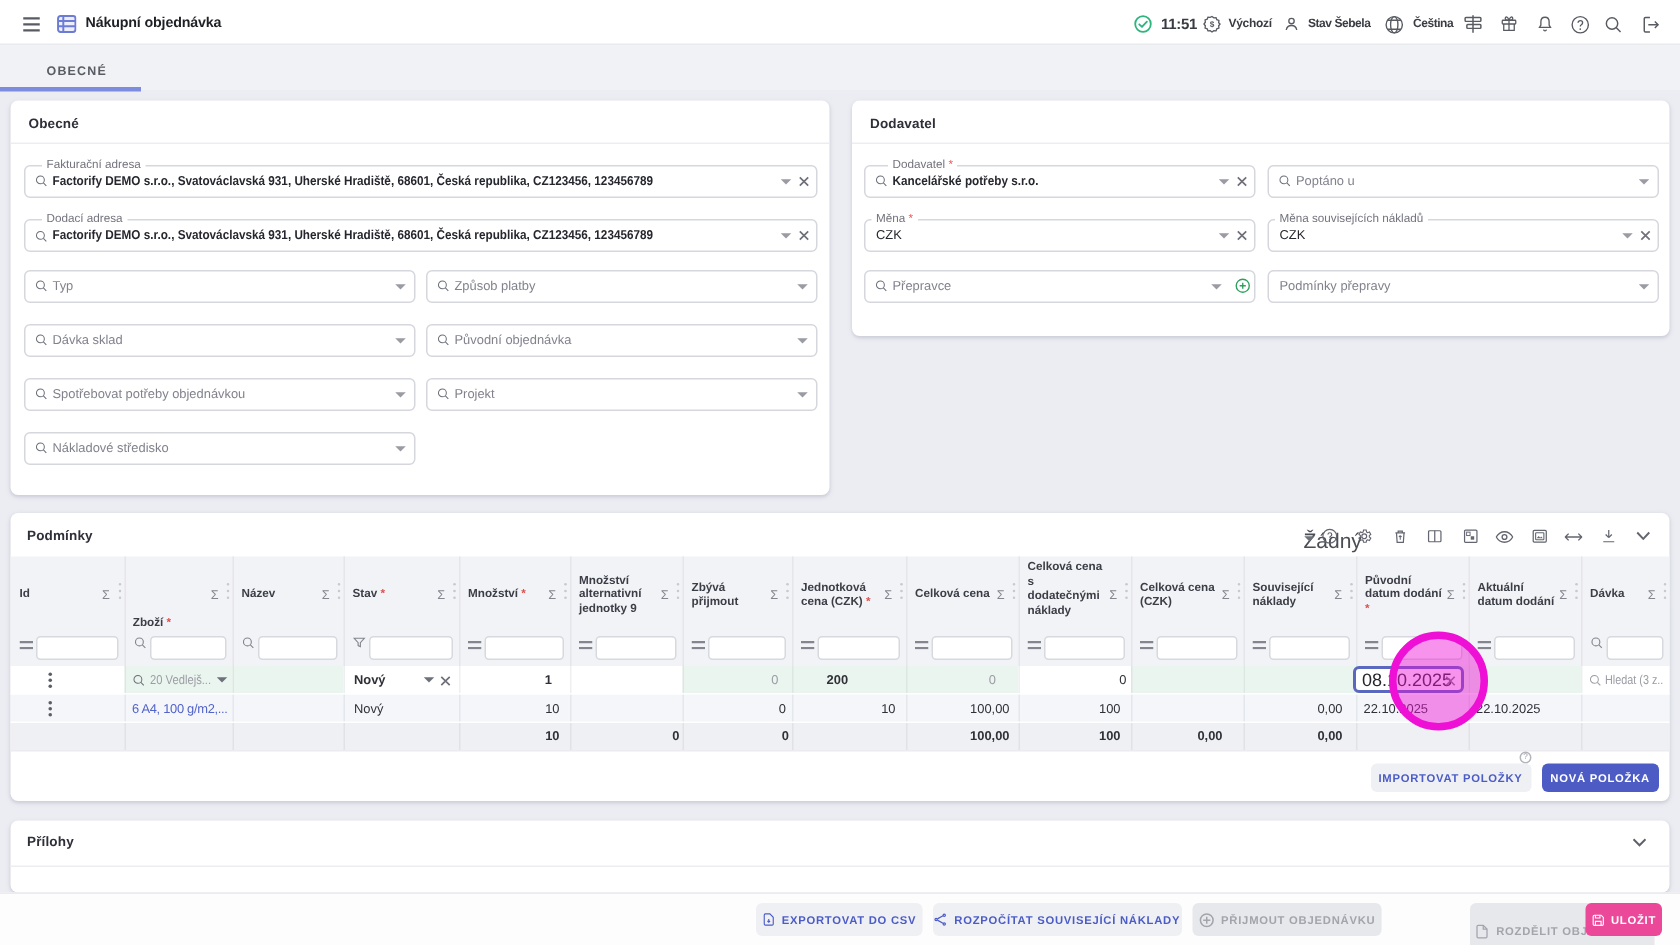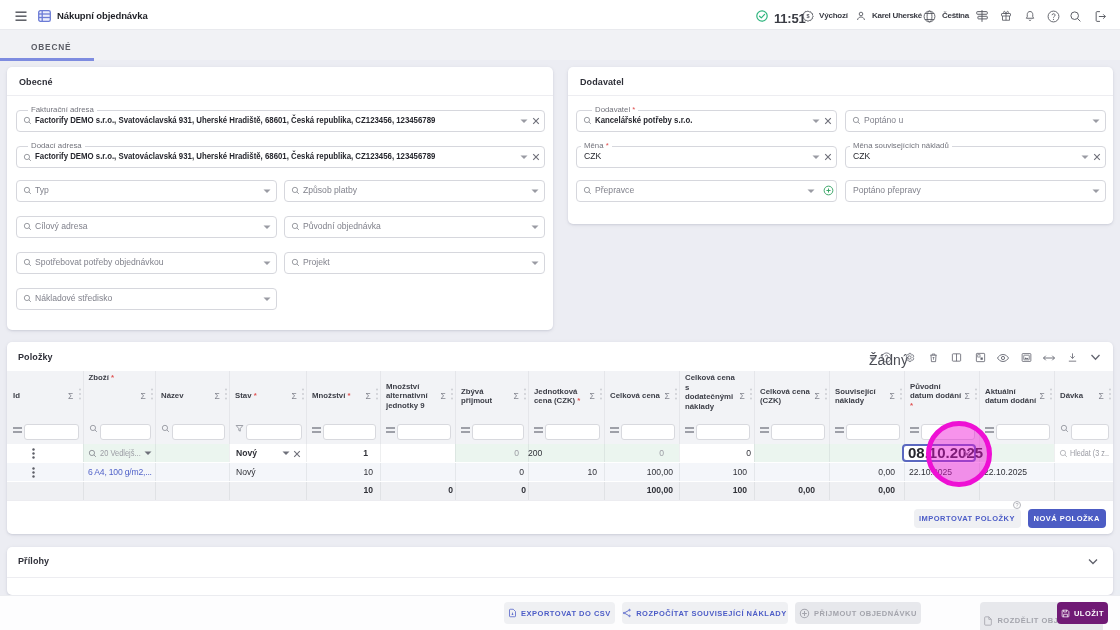--- a/index.html
+++ b/index.html
@@ -35,31 +35,31 @@
     <rect x="0.7" y="0.7" width="11.6" height="10.6" rx="1.6" fill="#eceefc" stroke="#6c7cd6" stroke-width="1.3"></rect>
     <line x1="1" y1="4" x2="12" y2="4" stroke="#6c7cd6" stroke-width="1.3"></line>
     <line x1="1" y1="7.5" x2="12" y2="7.5" stroke="#6c7cd6" stroke-width="1.3"></line>
     <line x1="4.2" y1="1" x2="4.2" y2="11" stroke="#6c7cd6" stroke-width="1.3"></line>
   </svg>
 <div class="a" style="left:57px;top:10px;font-size:9.5px;font-weight:bold;color:#1f2026;letter-spacing:-0.1px">Nákupní objednávka</div>
 <svg class="a" style="left:756px;top:10px" width="12" height="12" viewBox="0 0 12 12">
     <circle cx="6" cy="6" r="5.2" fill="none" stroke="#2eb57e" stroke-width="1.2"></circle>
     <polyline points="3.5,6.2 5.3,7.9 8.6,4.4" fill="none" stroke="#2eb57e" stroke-width="1.2" stroke-linecap="round" stroke-linejoin="round"></polyline>
   </svg>
-<div class="a" style="left:774px;top:11px;font-size:13px;font-weight:bold;color:#3a3c44;letter-spacing:-0.2px">11:51</div>
+<div class="a" style="left:774px;top:11px;font-size:10px;font-weight:bold;color:#3a3c44;letter-spacing:-0.2px">11:51</div>
 <svg class="a" style="left:802px;top:10px" width="12" height="12" viewBox="0 0 24 24">
     <path d="M12 2l2.4 1.8 3-.3 1 2.8 2.8 1-.3 3L22.7 12l-1.8 2.4.3 3-2.8 1-1 2.8-3-.3L12 22.7l-2.4-1.8-3 .3-1-2.8-2.8-1 .3-3L1.3 12l1.8-2.4-.3-3 2.8-1 1-2.8 3 .3z" fill="none" stroke="#595b63" stroke-width="1.8"></path>
     <text x="12" y="16" text-anchor="middle" font-size="11" font-weight="bold" fill="#595b63" font-family="Liberation Sans">$</text>
   </svg>
 <div class="a" style="left:819px;top:11px;font-size:8px;font-weight:bold;color:#3a3c44;letter-spacing:-0.2px">Výchozí</div>
 <svg class="a" style="left:855px;top:10px" width="12" height="12" viewBox="0 0 24 24">
     <circle cx="12" cy="8" r="3.6" fill="none" stroke="#595b63" stroke-width="1.8"></circle>
     <path d="M5 20c.7-4 3.6-6 7-6s6.3 2 7 6" fill="none" stroke="#595b63" stroke-width="1.8"></path>
   </svg>
-<div class="a" style="left:872px;top:11px;font-size:8px;font-weight:bold;color:#3a3c44;letter-spacing:-0.3px">Karel Uherské</div>
+<div class="a" style="left:872px;top:11px;font-size:8px;font-weight:bold;color:#3a3c44;letter-spacing:-0.3px">Stav Šebela</div>
 <svg class="a" style="left:923px;top:10px" width="13" height="13" viewBox="0 0 24 24">
     <circle cx="12" cy="12" r="10" fill="none" stroke="#595b63" stroke-width="1.7"></circle>
     <ellipse cx="12" cy="12" rx="4.5" ry="10" fill="none" stroke="#595b63" stroke-width="1.7"></ellipse>
     <path d="M3.5 6.5h17M3.5 17.5h17" stroke="#595b63" stroke-width="1.7" fill="none"></path>
   </svg>
 <div class="a" style="left:942px;top:11px;font-size:8px;font-weight:bold;color:#3a3c44;letter-spacing:-0.3px">Čeština</div>
 <svg class="a" style="left:975px;top:9px" width="14" height="14" viewBox="0 0 24 24">
     <g fill="none" stroke="#595b63" stroke-width="1.7">
       <line x1="12" y1="2" x2="12" y2="22"></line>
       <rect x="3" y="4.5" width="18" height="4.5" rx="1"></rect>
@@ -141,21 +141,21 @@
   </svg>
 <div class="a ph" style="left:303px;top:179.5px;line-height:21px">Způsob platby</div>
 <svg class="a" style="left:530.5px;top:188.5px" width="8" height="5" viewBox="0 0 8 5">
     <path d="M0.5 0.5L4 4L7.5 0.5z" fill="#9a9ba3"></path>
   </svg>
 <div class="a inp" style="left:16px;top:215.5px;width:260.5px;height:22px"></div>
 <svg class="a" style="left:23px;top:222.0px" width="9" height="9" viewBox="0 0 24 24">
     <circle cx="10.5" cy="10.5" r="7" fill="none" stroke="#6c6e78" stroke-width="1.8"></circle>
     <line x1="15.8" y1="15.8" x2="21" y2="21" stroke="#6c6e78" stroke-width="1.8"></line>
   </svg>
-<div class="a ph" style="left:35px;top:215.5px;line-height:21px">Cílový adresa</div>
+<div class="a ph" style="left:35px;top:215.5px;line-height:21px">Dávka sklad</div>
 <svg class="a" style="left:262.5px;top:224.5px" width="8" height="5" viewBox="0 0 8 5">
     <path d="M0.5 0.5L4 4L7.5 0.5z" fill="#9a9ba3"></path>
   </svg>
 <div class="a inp" style="left:284px;top:215.5px;width:260.5px;height:22px"></div>
 <svg class="a" style="left:291px;top:222.0px" width="9" height="9" viewBox="0 0 24 24">
     <circle cx="10.5" cy="10.5" r="7" fill="none" stroke="#6c6e78" stroke-width="1.8"></circle>
     <line x1="15.8" y1="15.8" x2="21" y2="21" stroke="#6c6e78" stroke-width="1.8"></line>
   </svg>
 <div class="a ph" style="left:303px;top:215.5px;line-height:21px">Původní objednávka</div>
 <svg class="a" style="left:530.5px;top:224.5px" width="8" height="5" viewBox="0 0 8 5">
@@ -238,26 +238,26 @@
   </svg>
 <div class="a ph" style="left:595px;top:179.5px;line-height:21px">Přepravce</div>
 <svg class="a" style="left:807px;top:188.5px" width="8" height="5" viewBox="0 0 8 5">
     <path d="M0.5 0.5L4 4L7.5 0.5z" fill="#9a9ba3"></path>
   </svg>
 <svg class="a" style="left:822.5px;top:185.0px" width="11" height="11" viewBox="0 0 24 24">
     <circle cx="12" cy="12" r="9.5" fill="none" stroke="#2ea05e" stroke-width="2"></circle>
     <path d="M12 7.5v9M7.5 12h9" stroke="#2ea05e" stroke-width="2"></path>
   </svg>
 <div class="a inp" style="left:845px;top:179.5px;width:260.5px;height:22px"></div>
-<div class="a ph" style="left:853px;top:179.5px;line-height:21px">Poptáno přepravy</div>
+<div class="a ph" style="left:853px;top:179.5px;line-height:21px">Podmínky přepravy</div>
 <svg class="a" style="left:1091.5px;top:188.5px" width="8" height="5" viewBox="0 0 8 5">
     <path d="M0.5 0.5L4 4L7.5 0.5z" fill="#9a9ba3"></path>
   </svg>
 <div class="a panel" style="left:7px;top:342px;width:1106px;height:192px"></div>
-<div class="a ptitle" style="left:18px;top:352px">Položky</div>
+<div class="a ptitle" style="left:18px;top:352px">Podmínky</div>
 <div class="a" style="left:869px;top:352px;font-size:14px;color:#4b4d55">Žádný</div>
 <svg class="a" style="left:868.5px;top:356.5px" width="8" height="5" viewBox="0 0 8 5">
     <path d="M0.5 0.5L4 4L7.5 0.5z" fill="#6e707a"></path>
   </svg>
 <svg class="a" style="left:881px;top:352px" width="11" height="11" viewBox="0 0 24 24">
     <circle cx="12" cy="12" r="10" fill="none" stroke="#636570" stroke-width="1.8"></circle>
     <path d="M9.3 9.5c.2-1.6 1.3-2.6 2.8-2.6 1.6 0 2.8 1.1 2.8 2.6 0 1.2-.7 1.9-1.6 2.5-.8.5-1.2 1-1.2 1.9v.4" fill="none" stroke="#636570" stroke-width="1.8"></path>
     <circle cx="12" cy="17.3" r="1.2" fill="#636570"></circle>
   </svg>
 <svg class="a" style="left:904px;top:352px" width="11" height="11" viewBox="0 0 24 24">
@@ -294,21 +294,21 @@
     <path d="M4 20h16" stroke="#636570" stroke-width="1.8"></path>
   </svg>
 <svg class="a" style="left:1090px;top:354px" width="11" height="7" viewBox="0 0 11 7">
     <polyline points="1.5,1 5.5,5.2 9.5,1" fill="none" stroke="#636570" stroke-width="1.3"></polyline>
   </svg>
 <div class="a" style="left:7px;top:371px;width:1106px;height:73px;background:#f2f3f6"></div>
 <div class="a" style="left:13px;top:373px;width:53.5px;height:46px;display:flex;align-items:center">
     <span class="th">Id</span>
   </div>
 <div class="a" style="left:68.0px;top:373px;height:46px;display:flex;align-items:center;font-size:8.5px;color:#83858f">Σ</div>
-<div class="a" style="left:88.5px;top:373px;width:50.5px;height:46px;display:flex;align-items:flex-start">
+<div class="a" style="left:88.5px;top:373px;width:50.5px;height:46px;display:flex;align-items:flex-end">
     <span class="th">Zboží <span class="red">*</span></span>
   </div>
 <div class="a" style="left:140.5px;top:373px;height:46px;display:flex;align-items:center;font-size:8.5px;color:#83858f">Σ</div>
 <div class="a" style="left:161px;top:373px;width:52px;height:46px;display:flex;align-items:center">
     <span class="th">Název</span>
   </div>
 <div class="a" style="left:214.5px;top:373px;height:46px;display:flex;align-items:center;font-size:8.5px;color:#83858f">Σ</div>
 <div class="a" style="left:235px;top:373px;width:55px;height:46px;display:flex;align-items:center">
     <span class="th">Stav <span class="red">*</span></span>
   </div>
@@ -558,21 +558,21 @@
   </svg>
 <div class="a cell" style="left:236px;top:444px;line-height:18.5px;font-weight:bold">Nový</div>
 <svg class="a" style="left:282px;top:451px" width="8" height="5" viewBox="0 0 8 5">
     <path d="M0.5 0.5L4 4L7.5 0.5z" fill="#6e707a"></path>
   </svg>
 <svg class="a" style="left:293px;top:449.5px" width="8" height="8" viewBox="0 0 10 10">
     <path d="M1.5 1.5L8.5 8.5M8.5 1.5L1.5 8.5" stroke="#6f707a" stroke-width="1.4"></path>
   </svg>
 <div class="a cell" style="left:306px;top:444px;width:62px;line-height:18.5px;text-align:right;font-weight:bold">1</div>
 <div class="a cell gray" style="left:455px;top:444px;width:64px;line-height:18.5px;text-align:right">0</div>
-<div class="a cell" style="left:528px;top:444px;width:60.5px;line-height:18.5px;text-align:left;font-weight:normal">200</div>
+<div class="a cell" style="left:528px;top:444px;width:60.5px;line-height:18.5px;text-align:center;font-weight:bold">200</div>
 <div class="a cell gray" style="left:604px;top:444px;width:60px;line-height:18.5px;text-align:right">0</div>
 <div class="a cell" style="left:679px;top:444px;width:72px;line-height:18.5px;text-align:right">0</div>
 <svg class="a" style="left:1059px;top:449px" width="9" height="9" viewBox="0 0 24 24">
     <circle cx="10.5" cy="10.5" r="7" fill="none" stroke="#9b9ca4" stroke-width="1.8"></circle>
     <line x1="15.8" y1="15.8" x2="21" y2="21" stroke="#9b9ca4" stroke-width="1.8"></line>
   </svg>
 <div class="a cell gray" style="left:1070px;top:444px;line-height:18.5px;transform:scaleX(0.84);transform-origin:0 50%">Hledat (3 z..</div>
 <svg class="a" style="left:32px;top:466.5px" width="3" height="11" viewBox="0 0 3 11">
     <circle cx="1.5" cy="1.5" r="1.2" fill="#5c5e66"></circle>
     <circle cx="1.5" cy="5.5" r="1.2" fill="#5c5e66"></circle>
@@ -592,21 +592,21 @@
 <div class="a cell" style="left:380px;top:481px;width:73px;line-height:18.5px;text-align:right;font-weight:bold">0</div>
 <div class="a cell" style="left:455px;top:481px;width:71px;line-height:18.5px;text-align:right;font-weight:bold">0</div>
 <div class="a cell" style="left:604px;top:481px;width:69px;line-height:18.5px;text-align:right;font-weight:bold">100,00</div>
 <div class="a cell" style="left:679px;top:481px;width:68px;line-height:18.5px;text-align:right;font-weight:bold">100</div>
 <div class="a cell" style="left:754px;top:481px;width:61px;line-height:18.5px;text-align:right;font-weight:bold">0,00</div>
 <div class="a cell" style="left:829px;top:481px;width:66px;line-height:18.5px;text-align:right;font-weight:bold">0,00</div>
 <div class="a" style="left:1013px;top:501px;width:8px;height:8px;border:1px solid #b4b5bc;border-radius:50%;color:#9b9ca4;font-size:5.5px;text-align:center;line-height:6.5px;background:#fff">?</div>
 <div class="a btn btn-light ind" style="left:913.5px;top:508.5px;width:107px;height:19px">IMPORTOVAT POLOŽKY</div>
 <div class="a btn" style="left:1027.5px;top:508.5px;width:78.5px;height:19px;background:#4c5cc4;color:#fff">NOVÁ POLOŽKA</div>
 <div class="a" style="left:902px;top:444px;width:74px;height:17.5px;border:2px solid #5b68c0;border-radius:4px;background:#fff"></div>
-<div class="a" style="left:908px;top:445px;font-size:15px;font-weight:bold;color:#26262e;line-height:16px">08.10.2025</div>
+<div class="a" style="left:908px;top:445px;font-size:12px;font-weight:normal;color:#26262e;line-height:16px">08.10.2025</div>
 <svg class="a" style="left:963px;top:449.5px" width="8" height="8" viewBox="0 0 10 10">
     <path d="M1.5 1.5L8.5 8.5M8.5 1.5L1.5 8.5" stroke="#7a7b85" stroke-width="1.3"></path>
   </svg>
 <div class="a" style="left:925.5px;top:420.5px;width:66px;height:66px;border:5px solid #ee10d4;background:rgba(238,16,212,0.45);border-radius:50%"></div>
 <div class="a panel" style="left:7px;top:547px;width:1106px;height:48px"></div>
 <div class="a ptitle" style="left:18px;top:556px">Přílohy</div>
 <div class="a" style="left:7px;top:577px;width:1106px;height:1px;background:#ededf1"></div>
 <svg class="a" style="left:1088px;top:558px" width="10" height="7" viewBox="0 0 10 7">
     <polyline points="1,1.5 5,5.5 9,1.5" fill="none" stroke="#5f616b" stroke-width="1.3"></polyline>
   </svg>
@@ -628,17 +628,17 @@
         <circle cx="12" cy="12" r="9.2"></circle>
         <path d="M12 6.8v10.4M6.8 12h10.4"></path>
       </g>
     </svg>PŘIJMOUT OBJEDNÁVKU</div>
 <div class="a btn btn-dis" style="left:980px;top:602px;width:122.5px;height:37px"><svg width="10" height="10" viewBox="0 0 24 24" style="margin-right:4px">
       <g fill="none" stroke="#a3a4ac" stroke-width="2">
         <path d="M14 2H6a2 2 0 0 0-2 2v16a2 2 0 0 0 2 2h12a2 2 0 0 0 2-2V8z"></path>
         <path d="M14 2v6h6"></path>
       </g>
     </svg>ROZDĚLIT OBJEDNÁVKU</div>
-<div class="a btn" style="left:1057px;top:602px;width:51px;height:22px;background:#701a75;color:#fff"><svg width="9" height="9" viewBox="0 0 24 24" style="margin-right:4px">
+<div class="a btn" style="left:1057px;top:602px;width:51px;height:22px;background:#ec4899;color:#fff"><svg width="9" height="9" viewBox="0 0 24 24" style="margin-right:4px">
       <g fill="none" stroke="#fff" stroke-width="2">
         <path d="M17 3H5a2 2 0 0 0-2 2v14a2 2 0 0 0 2 2h14a2 2 0 0 0 2-2V7z"></path>
         <path d="M7 3v5h8V3M7 21v-7h10v7"></path>
       </g>
     </svg>ULOŽIT</div>
 </body></html>

